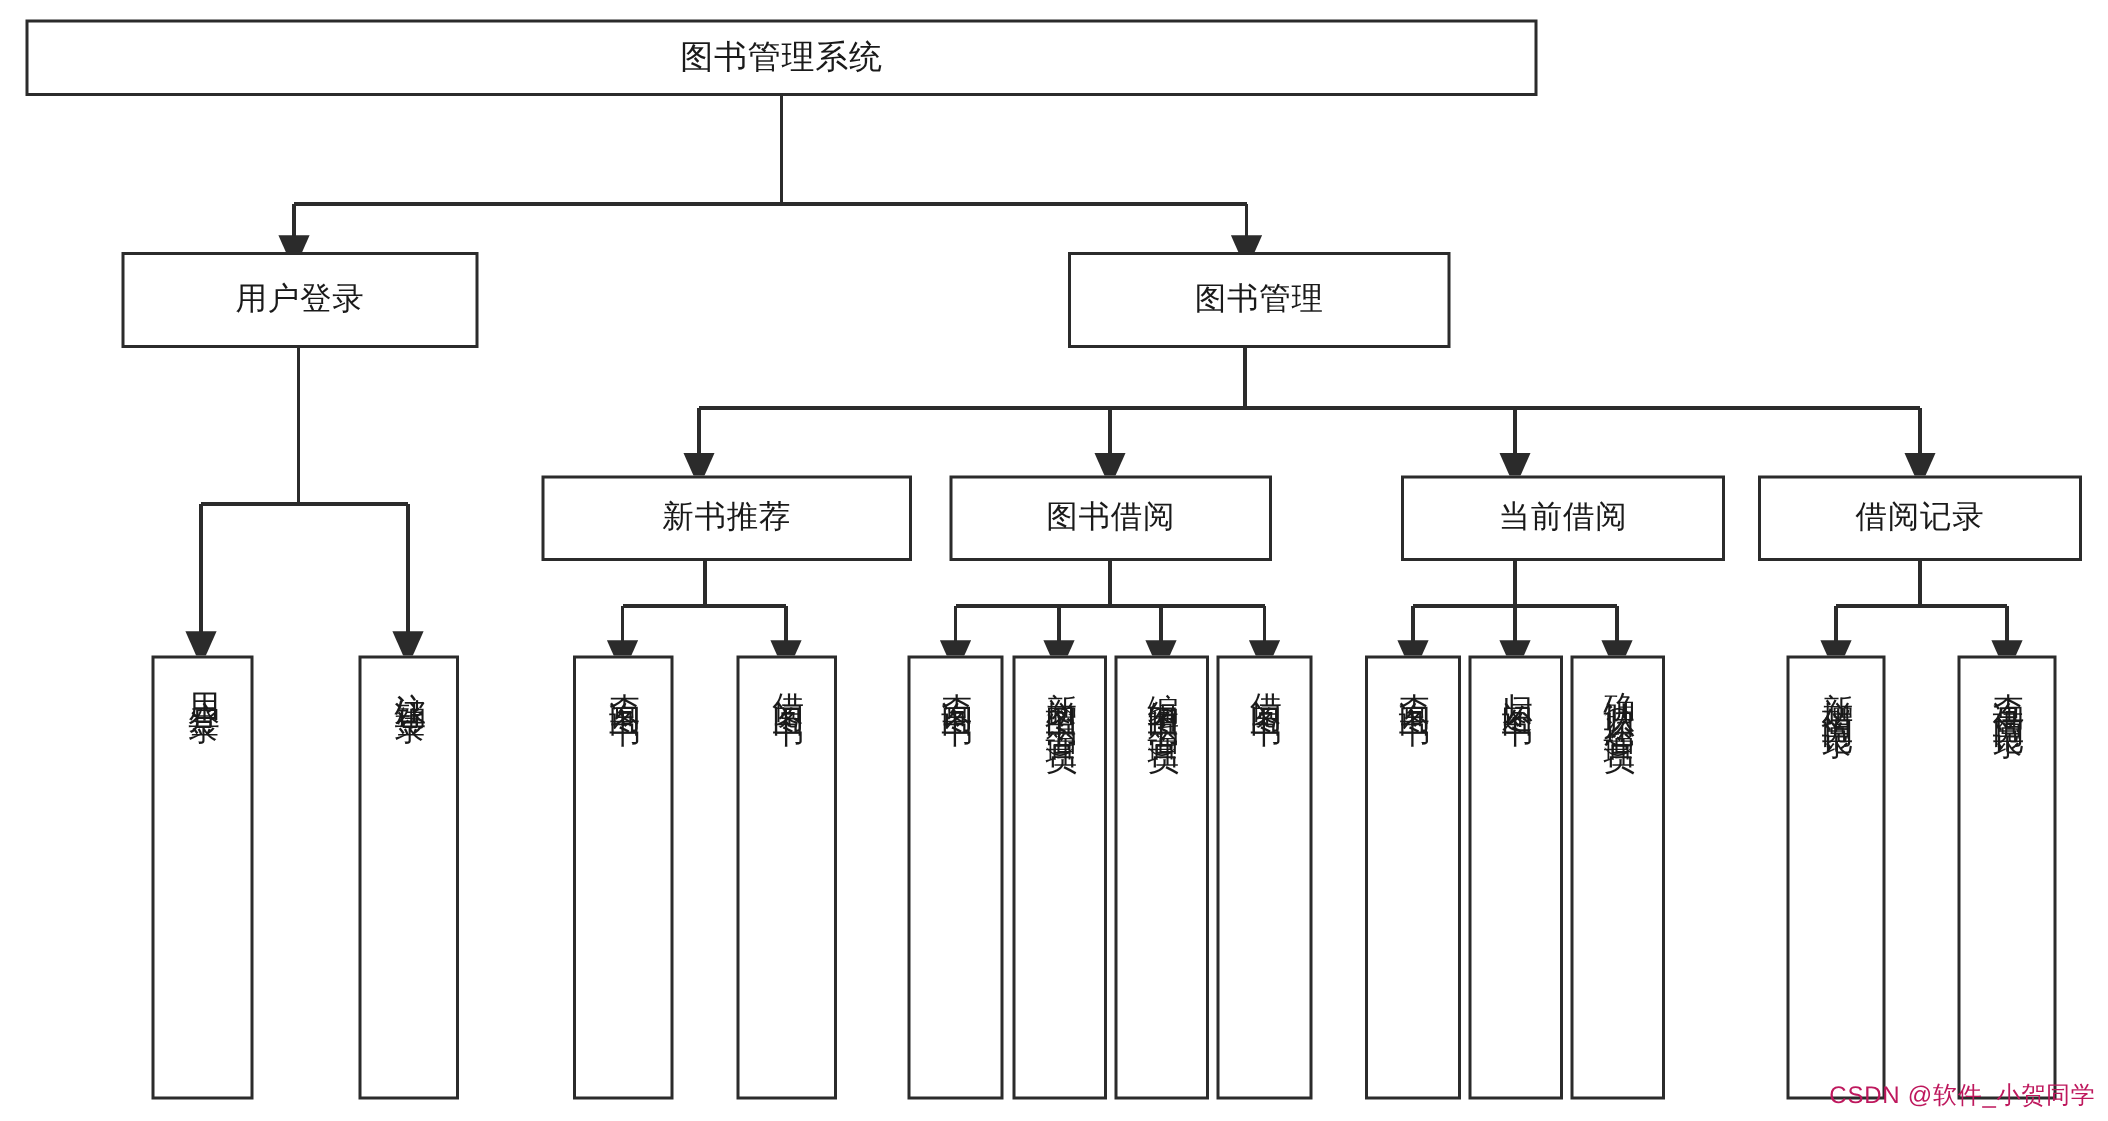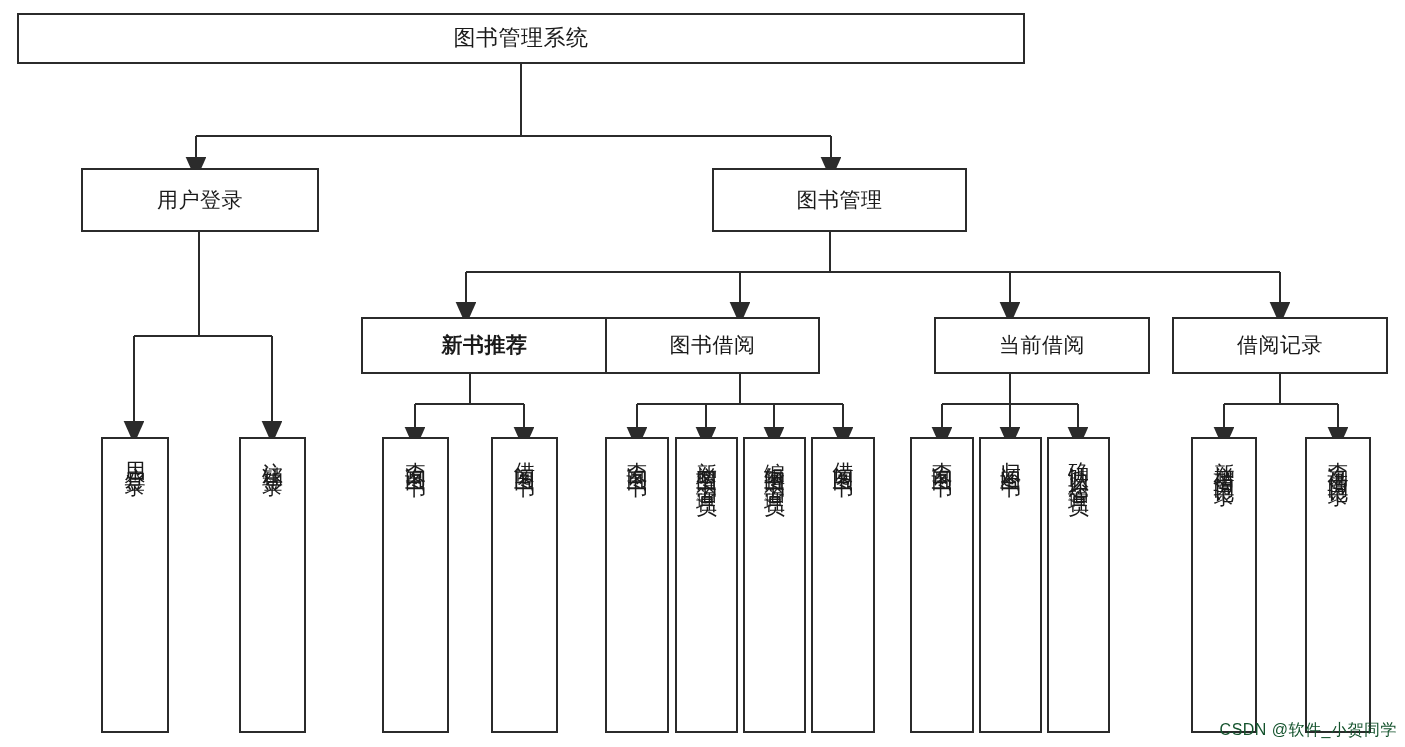--- a/index.html
+++ b/index.html
@@ -62,21 +62,21 @@
     font-size: 21px;
     line-height: 1.05;
     letter-spacing: 5px;
     white-space: nowrap;
   }
   #watermark {
     position: absolute;
     right: 8px;
     bottom: 6px;
     font-size: 16px;
-    color: #14532d;
+    color: #be185d;
     white-space: nowrap;
     letter-spacing: 0.5px;
   }
 </style>
 </head>
 <body>
 
 <div id="canvas">
 
   <svg id="edges" viewBox="0 0 1405 747" width="1405" height="747" xmlns="http://www.w3.org/2000/svg">
@@ -133,24 +133,24 @@
     <span class="label">图书管理系统</span>
   </div>
 
   <div class="node horiz" style="left:81px; top:168px; width:238px; height:64px;">
     <span class="label">用户登录</span>
   </div>
   <div class="node horiz" style="left:712px; top:168px; width:255px; height:64px;">
     <span class="label">图书管理</span>
   </div>
 
-  <div class="node horiz" style="left:361px; top:317px; width:247px; height:57px;font-weight:bold;">
+  <div class="node horiz" style="left:361px; top:317px; width:247px; height:57px;">
     <span class="label">新书推荐</span>
   </div>
-  <div class="node horiz" style="left:605px; top:317px; width:215px; height:57px;">
+  <div class="node horiz" style="left:633px; top:317px; width:215px; height:57px;">
     <span class="label">图书借阅</span>
   </div>
   <div class="node horiz" style="left:902px; top:317px; width:216px; height:57px;margin-left:32px;">
     <span class="label">当前借阅</span>
   </div>
   <div class="node horiz" style="left:1172px; top:317px; width:216px; height:57px;">
     <span class="label">借阅记录</span>
   </div>
 
   <div class="node vert" style="left:101px; top:437px; width:68px; height:296px;">

